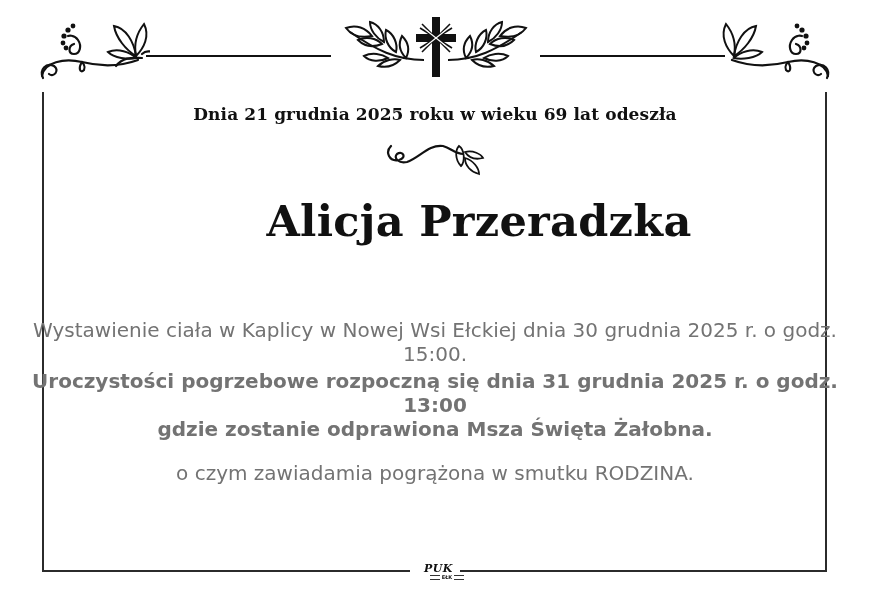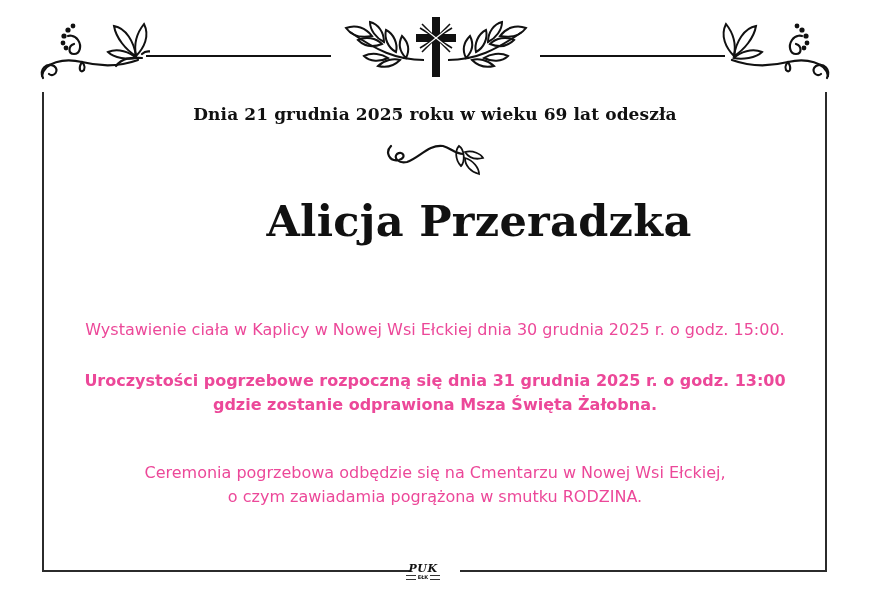--- a/index.html
+++ b/index.html
@@ -6,25 +6,25 @@
   body { width:870px; height:615px; position:relative; overflow:hidden; font-family:"DejaVu Serif", serif; color:#111; }
   .frame-left { position:absolute; left:42px; top:92px; width:2px; height:480px; background:#2b2b2b; }
   .frame-right { position:absolute; left:825px; top:92px; width:2px; height:480px; background:#2b2b2b; }
   .frame-bottom-left { position:absolute; left:42px; top:570px; width:368px; height:2px; background:#2b2b2b; }
   .frame-bottom-right { position:absolute; left:460px; top:570px; width:367px; height:2px; background:#2b2b2b; }
   .top-line-left { position:absolute; left:146px; top:55px; width:185px; height:2px; background:#111; }
   .top-line-right { position:absolute; left:540px; top:55px; width:185px; height:2px; background:#111; }
   .ornament { position:absolute; }
   .header-line { position:absolute; left:0; width:870px; top:104px; text-align:center; font-family:"DejaVu Serif", serif; font-weight:bold; font-size:17px; letter-spacing:0.1px; }
   .name { position:absolute; left:0; width:870px; top:196px; text-align:center; font-family:"DejaVu Serif", serif; font-weight:bold; font-size:43px; letter-spacing:0.3px;padding-left:44px; }
-  .body-text { position:absolute; left:0; width:870px; text-align:center; font-family:"DejaVu Sans", sans-serif; font-size:16px; line-height:24px; color:#ec4899; }
+  .body-text { position:absolute; left:0; width:870px; text-align:center; font-family:"DejaVu Sans", sans-serif; font-size:20px; line-height:24px; color:#737373; }
   .p1 { top:318px; }
   .p2 { top:369px;font-weight:bold; }
   .p3 { top:461px; }
-  .logo { position:absolute; left:400px; top:563px; width:46px; text-align:center; }
+  .logo { position:absolute; left:424px; top:563px; width:46px; }
   .logo-main { font-family:"DejaVu Serif", serif; font-weight:bold; font-style:italic; font-size:11px; line-height:11px; letter-spacing:0.5px; display:block; }
   .logo-sub { display:flex; align-items:center; justify-content:center; gap:2px; font-family:"DejaVu Sans", sans-serif; font-weight:bold; font-size:5px; line-height:6px; }
   .logo-bar { width:10px; height:3px; border-top:1px solid #333; border-bottom:1px solid #333; }
 </style>
 </head>
 <body>
 
 <div class="frame-left"></div>
 <div class="frame-right"></div>
 <div class="frame-bottom-left"></div>
@@ -130,21 +130,20 @@
 <div class="body-text p1">
   <div>Wystawienie ciała w Kaplicy w Nowej Wsi Ełckiej dnia 30 grudnia 2025 r. o godz. 15:00.</div>
 </div>
 
 <div class="body-text p2">
   <div>Uroczystości pogrzebowe rozpoczną się dnia 31 grudnia 2025 r. o godz. 13:00</div>
   <div>gdzie zostanie odprawiona Msza Święta Żałobna.</div>
 </div>
 
 <div class="body-text p3">
-  <div>Ceremonia pogrzebowa odbędzie się na Cmentarzu w Nowej Wsi Ełckiej,</div>
   <div>o czym zawiadamia pogrążona w smutku RODZINA.</div>
 </div>
 
 <div class="logo">
   <span class="logo-main">PUK</span>
   <span class="logo-sub">
     <span class="logo-bar"></span>
     <span>EŁK</span>
     <span class="logo-bar"></span>
   </span>

